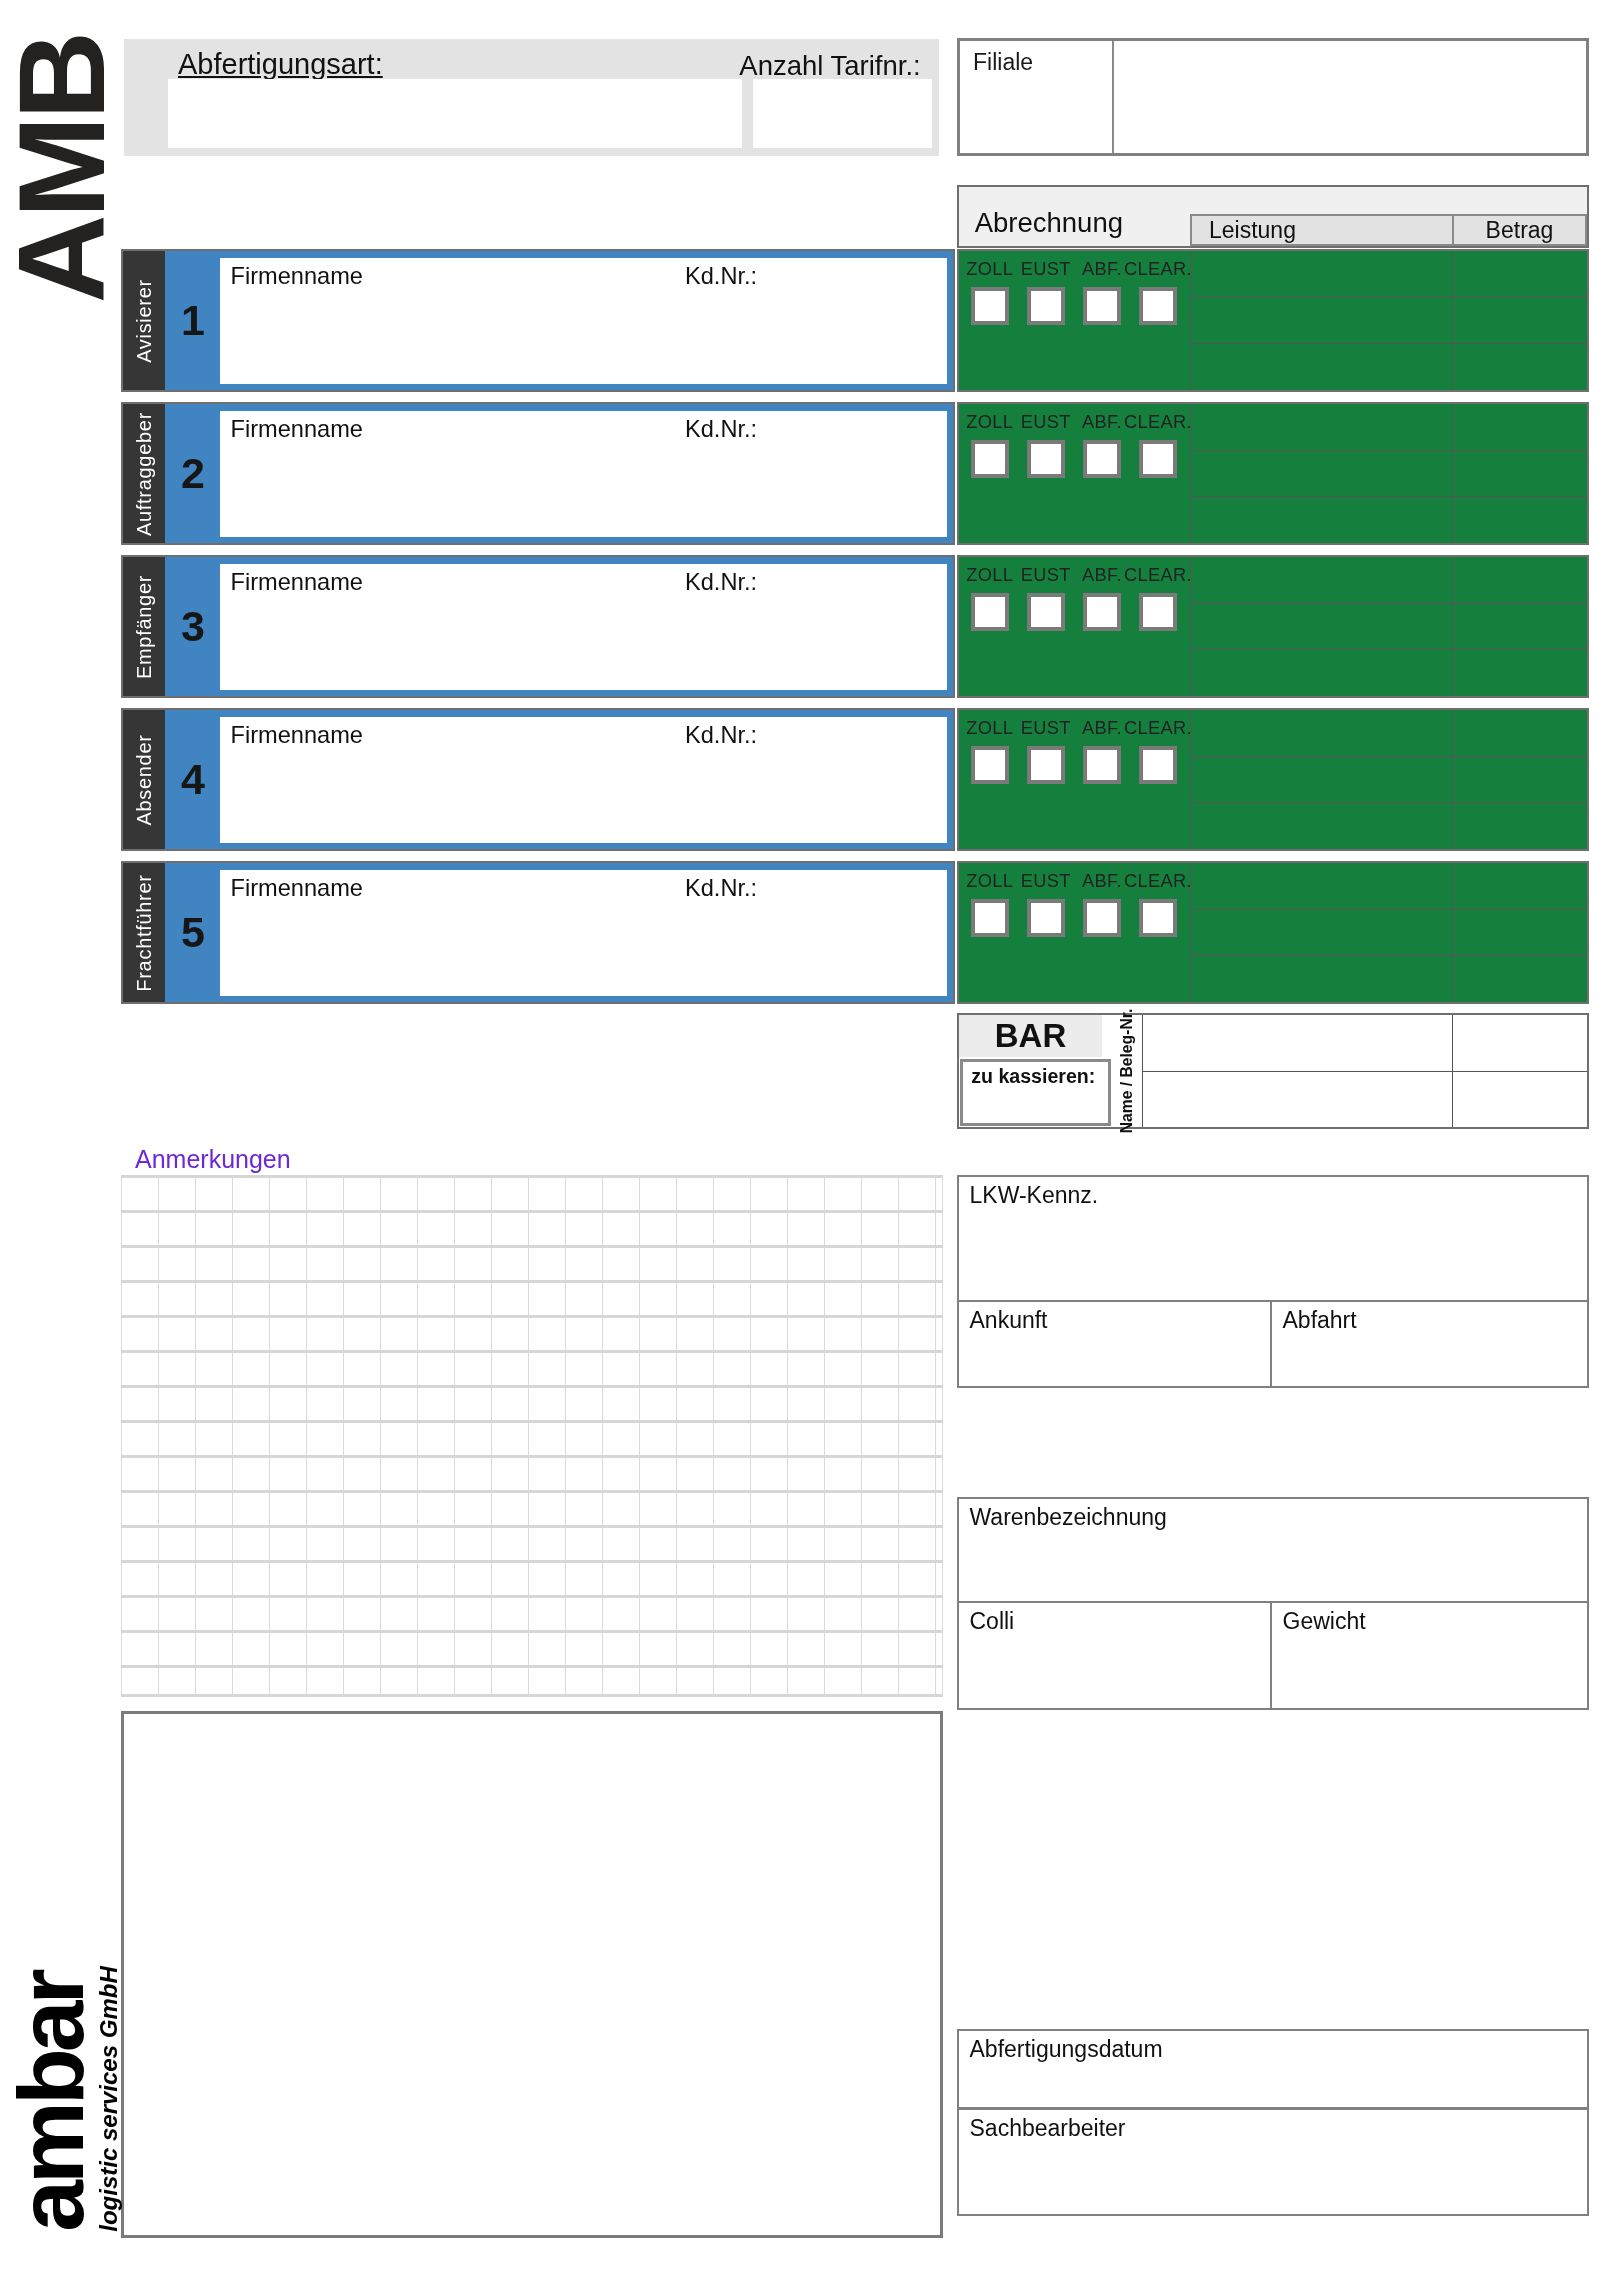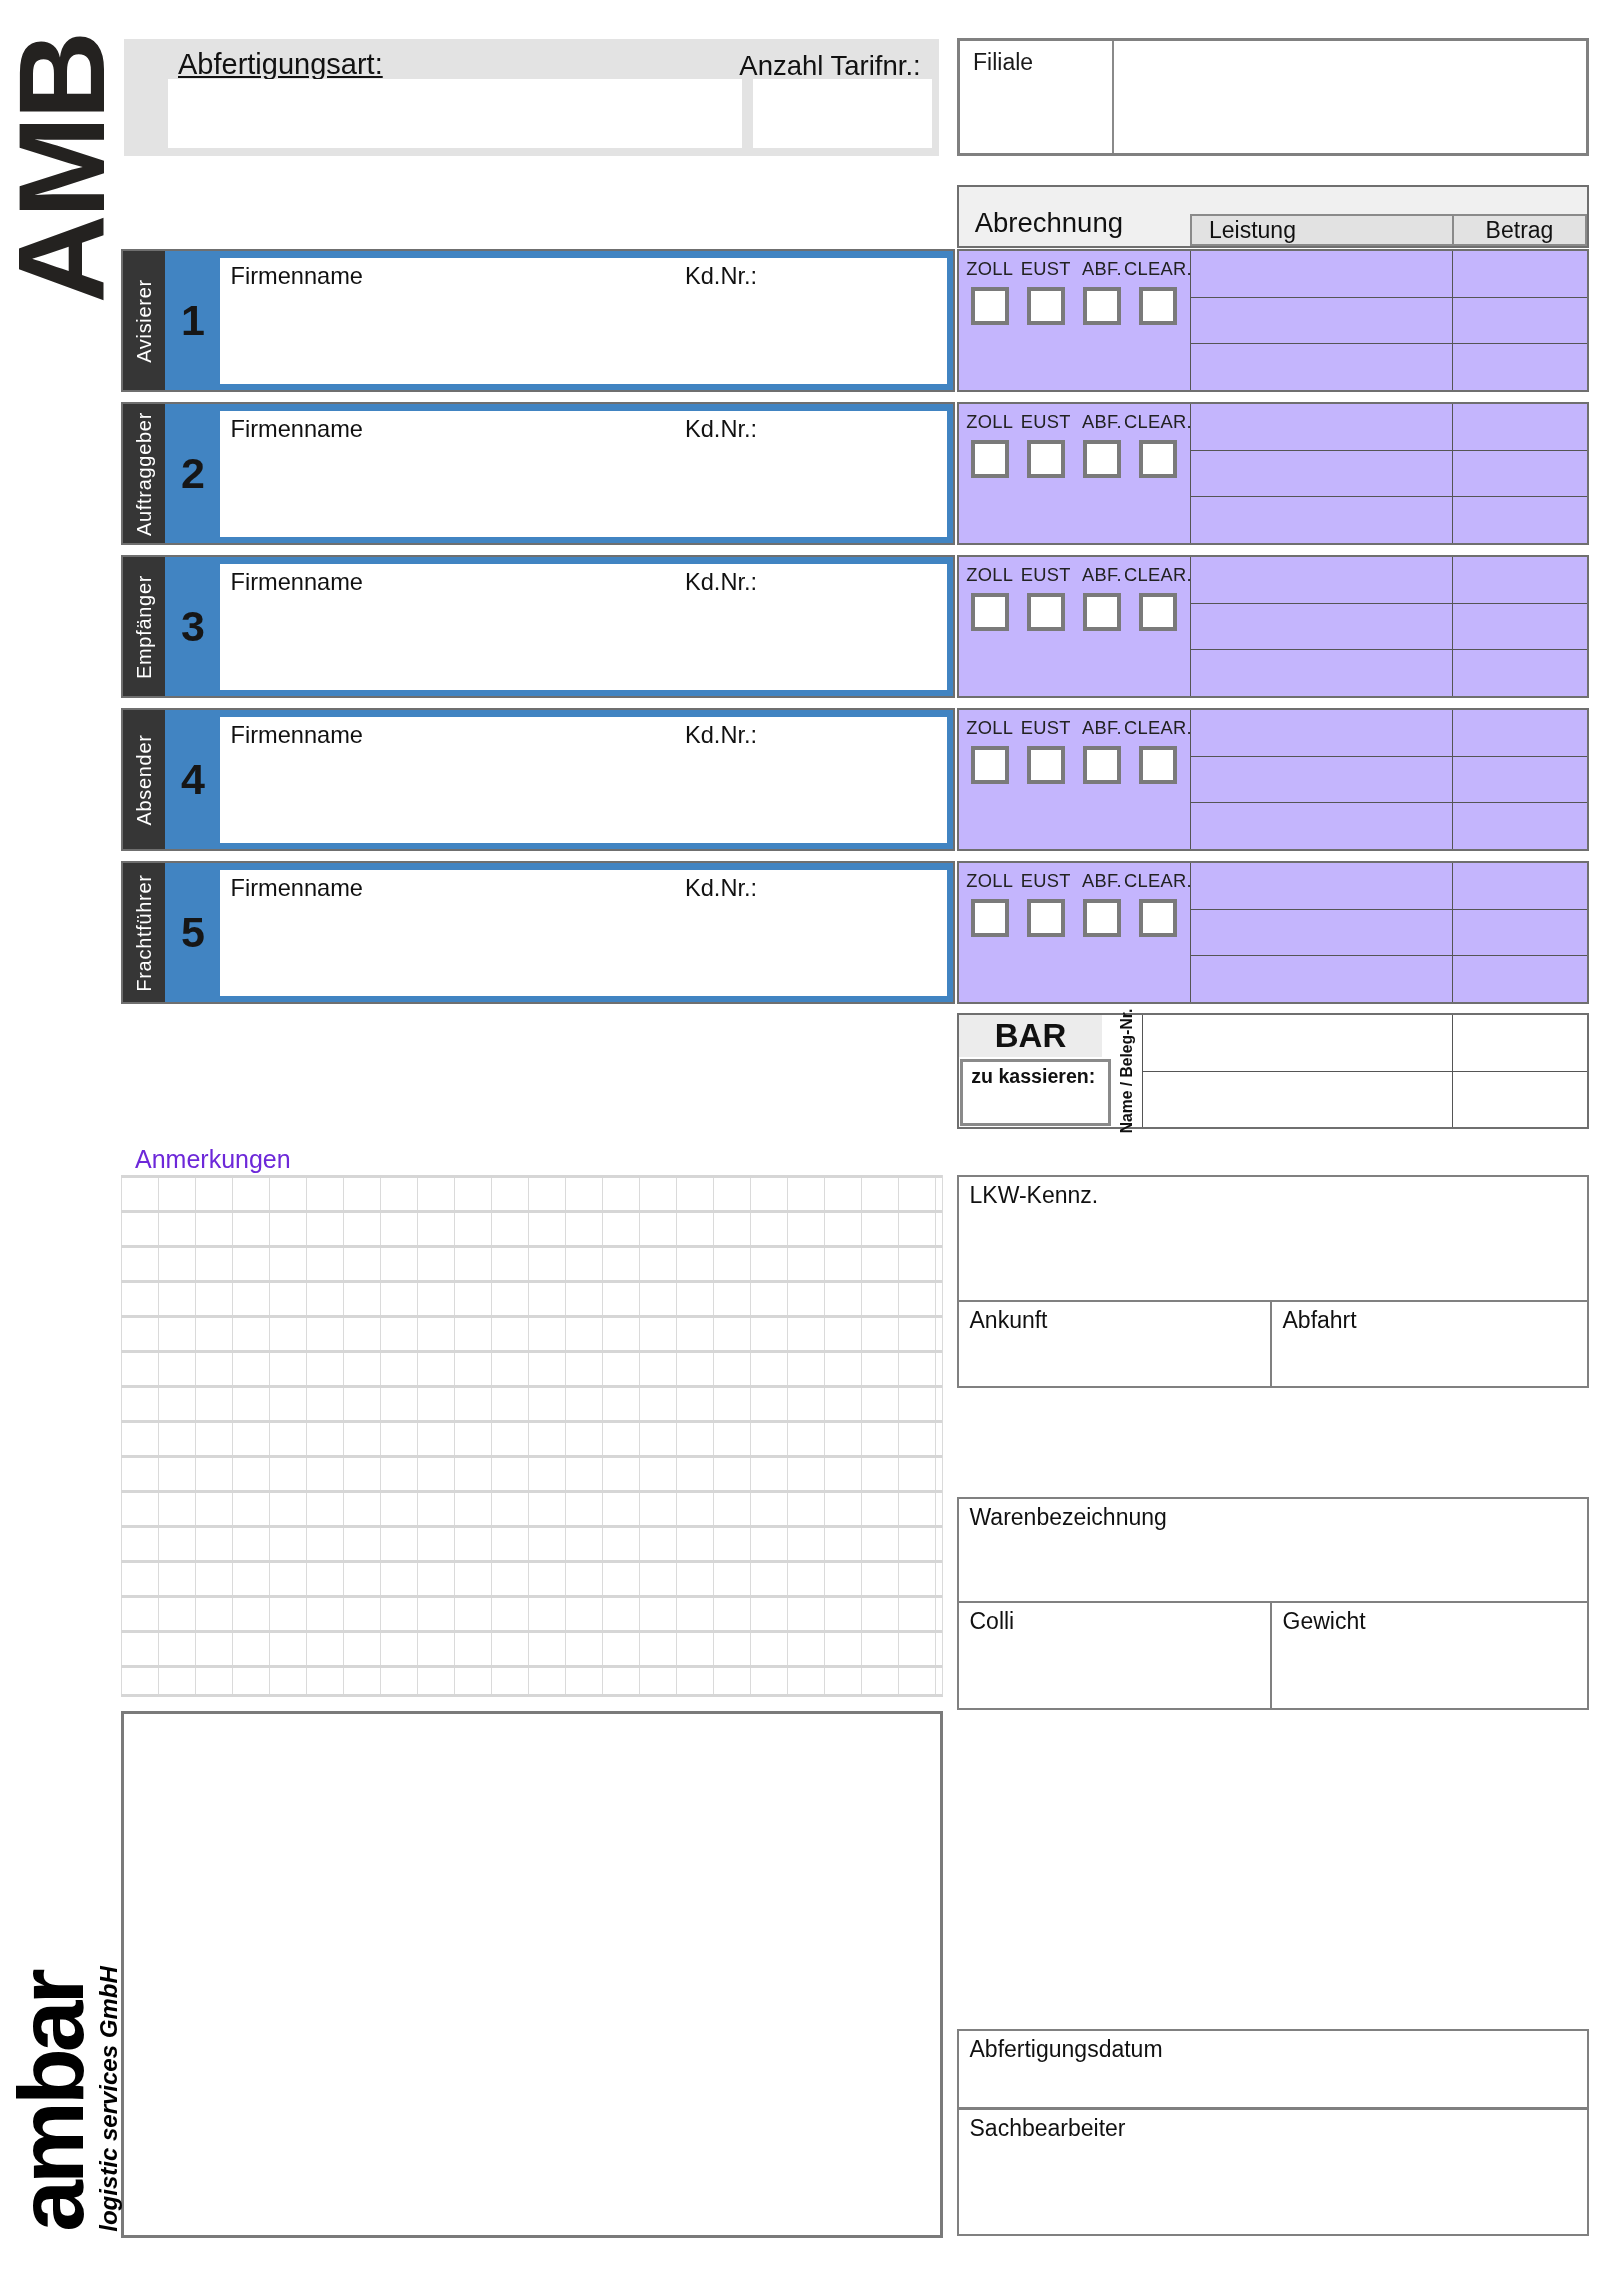--- a/index.html
+++ b/index.html
@@ -47,21 +47,21 @@
                 border:2.6px solid #6f6f6f; background:#f0f0f0; }
   .abr-title { position:absolute; left:15.7px; top:19.6px; font-size:27.5px; color:#111; }
   .abr-head-cells { position:absolute; left:231px; top:27px; right:0; bottom:0; display:flex; }
   .hc { background:#e2e2e2; border:2px solid #8a8a8a; font-size:23px; color:#111;
         display:flex; align-items:center; }
   .hc-leistung { flex:1; padding-left:17px; border-right:none; }
   .hc-betrag { width:135px; justify-content:center; }
 
   
   .abr-section { position:absolute; left:957px; width:632px; height:143px;
-                 border:2.6px solid #6f6f6f; background:#c4b5fd; }
+                 border:2.6px solid #6f6f6f; background:#15803d; }
   .cb-area { position:absolute; left:0; top:0; width:231px; height:100%; padding:6.5px 10.5px 0 9.2px; }
   .cb-row { display:flex; justify-content:space-between; }
   .cb-item { width:43px; display:flex; flex-direction:column; align-items:center; }
   .cb-label { font-size:18.3px; color:#222; letter-spacing:0.3px; }
   .cb { width:38px; height:38px; margin-top:7.9px; border:4.6px solid #7a7a7a; background:#fff; }
   .abr-table { position:absolute; left:231px; top:0; right:0; bottom:0;
                border-left:1.3px solid #555; display:flex; flex-direction:column; }
   .abr-trow { flex:1; display:flex; border-bottom:1.3px solid #555; }
   .abr-trow:last-child { border-bottom:none; }
   .cell-leistung { flex:1; }
@@ -105,21 +105,21 @@
   .split { position:absolute; left:0; right:0; bottom:0; border-top:2.6px solid #808080; display:flex; }
   .split .cell-a { width:313px; border-right:2.6px solid #808080; position:relative; }
   .split .cell-b { flex:1; position:relative; }
   .split .rlabel { position:absolute; left:10.5px; top:5.2px; font-size:23px; }
 
   .lkw-box { top:1175px; height:213px; }
   .lkw-box .split { height:86px; }
   .waren-box { top:1497px; height:213px; }
   .waren-box .split { height:107px; }
   .datum-box { top:2029px; height:80px; }
-  .sachb-box { top:2108px; height:128px; }
+  .sachb-box { top:2108px; height:108px; }
 </style>
 </head>
 <body>
 
 <div class="page">
 
   <div class="vwrap amb-logo">
     <div class="vtext">AMB</div>
   </div>
 

